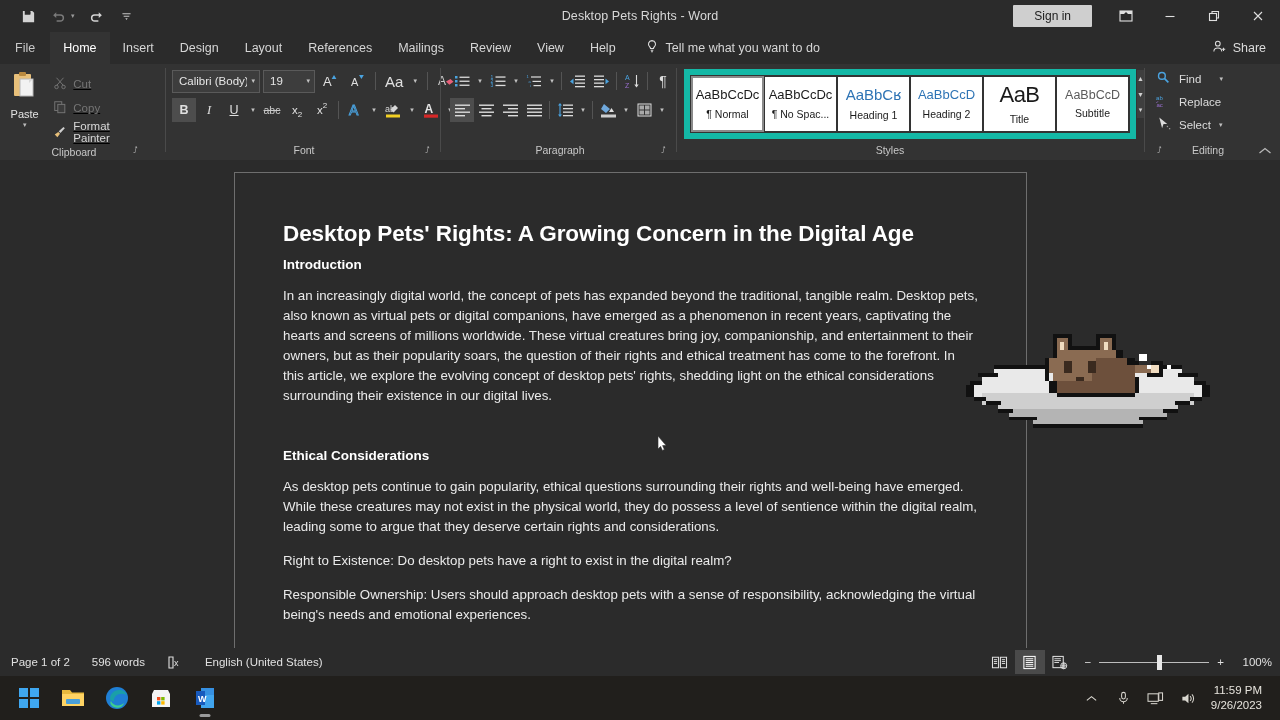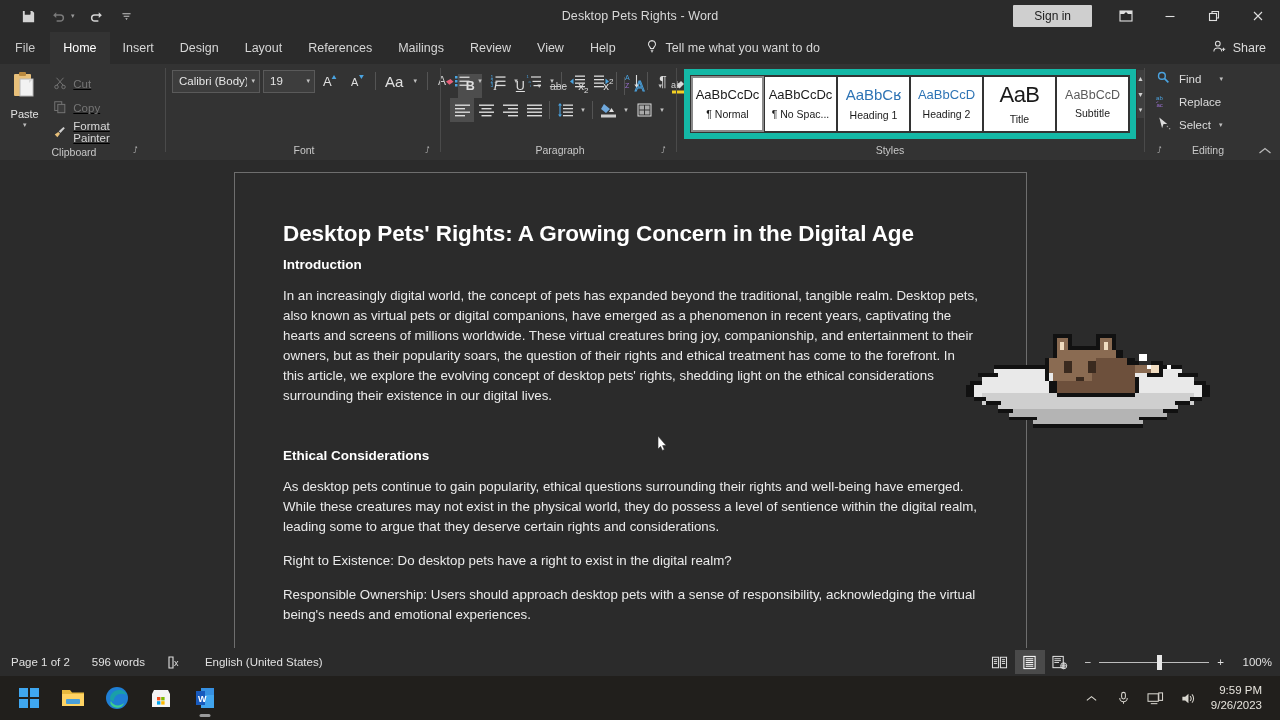--- a/index.html
+++ b/index.html
@@ -367,21 +367,21 @@
         </div>
       </div>
       <div class="rgroup-label">
         <span>Clipboard</span>
         <span class="dialog-launcher">⭜</span>
       </div>
     </div>
     <div class="sep" style="left:165px;"></div>
 
     <div class="rgroup" style="left:168px; width:272px;">
-      <div class="rgroup-body" style="padding-left:4px;">
+      <div class="rgroup-body" style="flex-direction:column; padding-left:4px;">
         <div class="fontrow1">
           <div class="combo" style="width:88px;">
             <span class="cv">Calibri (Body)</span>
             <span class="cc">▾</span>
           </div>
           <div class="combo" style="width:52px;">
             <span class="cv">19</span>
             <span class="cc">▾</span>
           </div>
           <div class="ibtn">
@@ -972,19 +972,19 @@
             <rect x="12.5" y="2" width="4" height="8" fill="none" stroke="#d9d6cf" stroke-width="1.1"></rect>
           </svg>
       </div>
       <div class="tray-icon">
         <svg width="16" height="15" viewBox="0 0 16 16">
             <path fill="#d9d6cf" d="M2 6h3l3.5-3v10L5 10H2z"></path>
             <path fill="none" stroke="#d9d6cf" stroke-width="1.1" d="M10.2 5.4a3.8 3.8 0 0 1 0 5.2M12.2 3.6a6.4 6.4 0 0 1 0 8.8"></path>
           </svg>
       </div>
       <div class="clock">
-        <span>9:59 PM</span>
+        <span>11:59 PM</span>
         <span>9/26/2023</span>
       </div>
     </div>
   </div>
 
 </div>
 
 </body></html>

